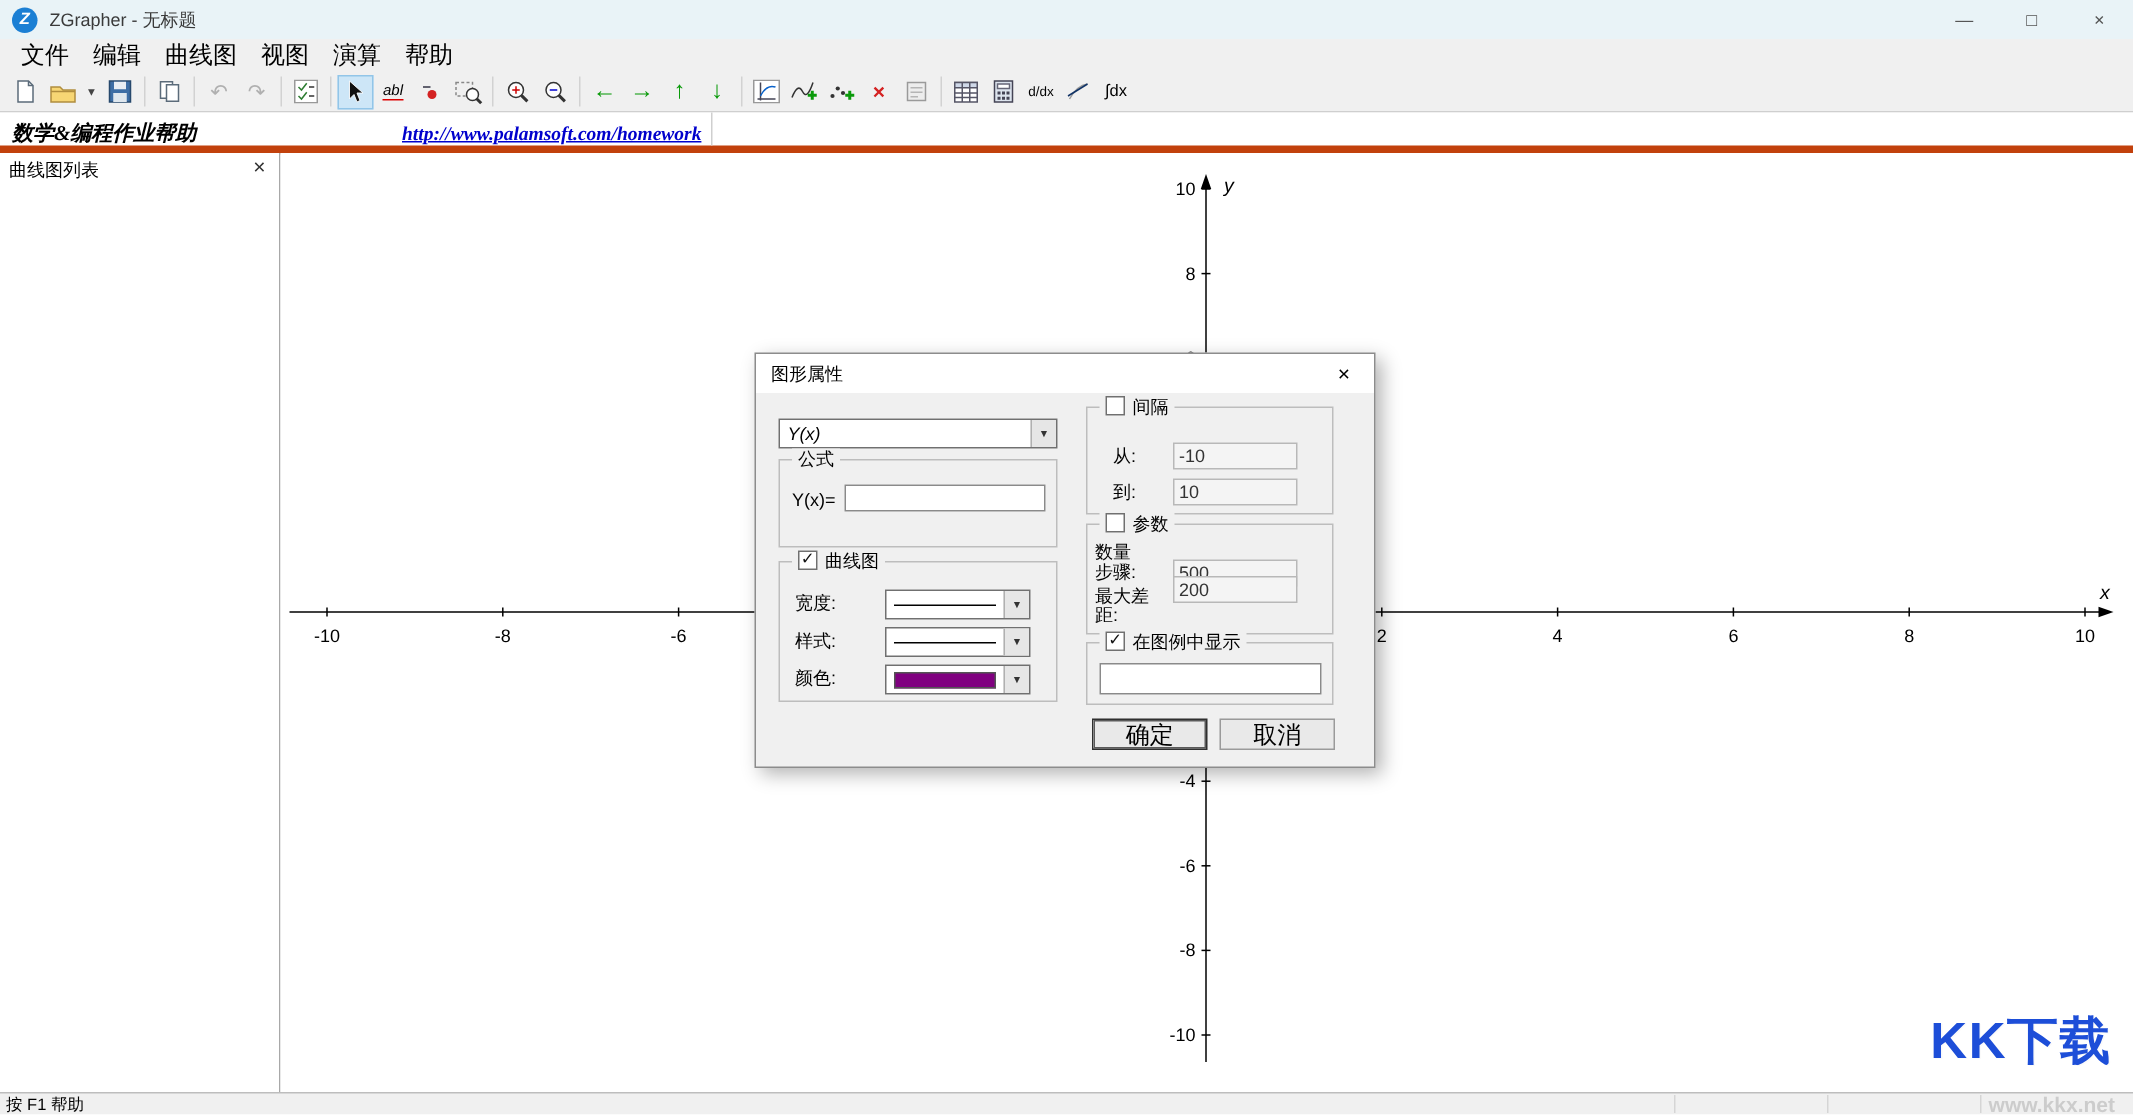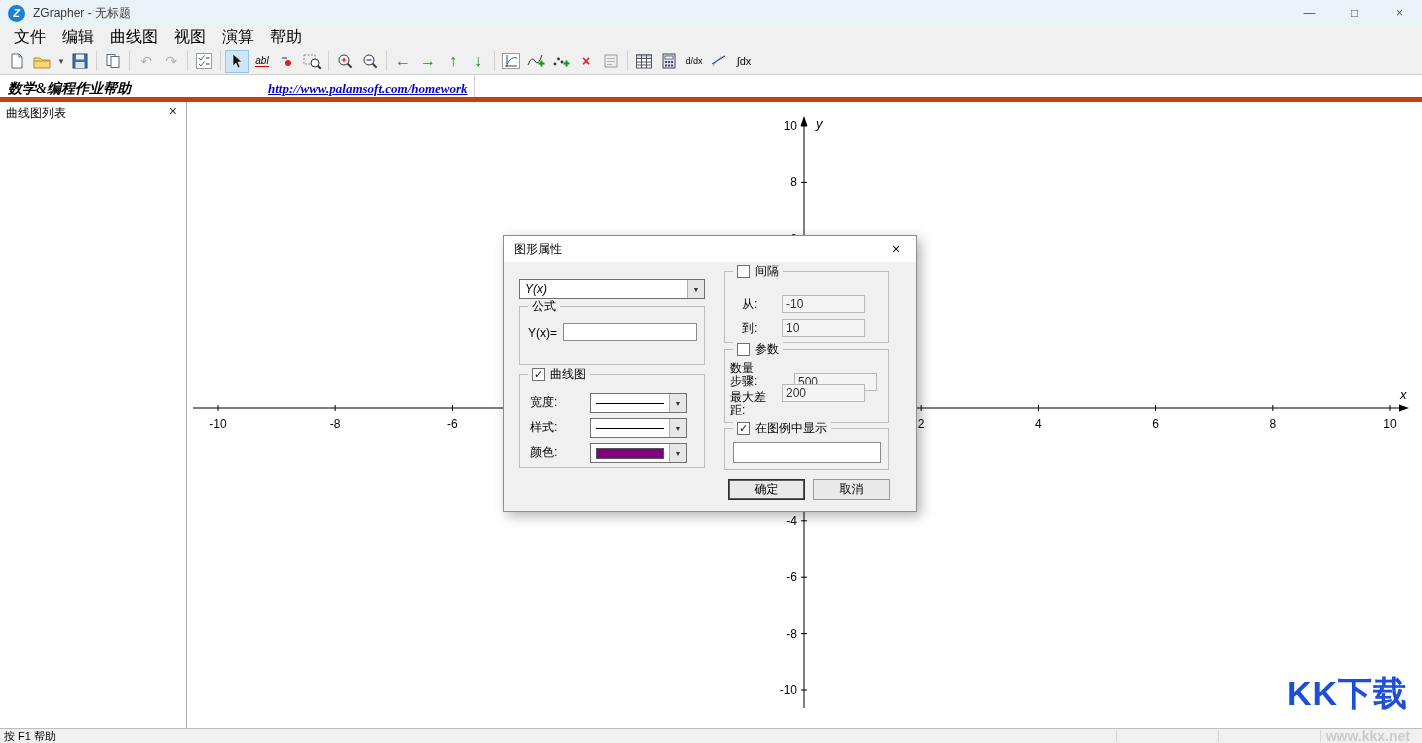--- a/index.html
+++ b/index.html
@@ -62,35 +62,35 @@
                    text-shadow:1px 1px 0 #fafafa;z-index:30;letter-spacing:1px;}
   .watermark-url{position:absolute;right:12px;bottom:-1px;font-size:14px;font-weight:bold;color:#cccccc;z-index:30;}
 
   
   .dialog{position:absolute;left:503px;top:235px;width:414px;height:277px;background:#f0f0f0;
           border:1px solid #8c8c8c;box-shadow:4px 4px 12px rgba(0,0,0,0.3);z-index:20;}
   .dlg-titlebar{height:26px;background:#fff;position:relative;display:flex;align-items:center;padding-left:10px;font-size:12px;}
   .dlg-close{position:absolute;right:6px;top:0;width:28px;height:26px;display:flex;align-items:center;justify-content:center;font-size:14px;}
   .dlg-body{position:relative;height:250px;font-size:12px;}
   .group{position:absolute;border:1px solid #bdbdbd;}
-  .legend{position:absolute;top:-8px;left:8px;background:#f0f0f0;padding:0 4px;display:flex;align-items:center;gap:5px;
+  .legend{position:absolute;top:-8px;left:8px;background:#f0f0f0;padding:0 4px;display:flex;align-items:flex-start;gap:5px;
           font-size:12px;line-height:14px;white-space:nowrap;}
   .cb{width:13px;height:13px;background:#fff;border:1px solid #707070;display:inline-flex;align-items:center;
       justify-content:center;font-size:11px;line-height:11px;color:#111;flex:0 0 auto;}
   .combo{position:absolute;background:#fff;border:1px solid #707070;display:flex;align-items:stretch;height:20px;font-style:italic;}
   .combo-val{flex:1;display:flex;align-items:center;padding:0 5px;overflow:hidden;}
   .combo-dd{width:17px;background:#e6e6e6;border-left:1px solid #b0b0b0;display:flex;align-items:center;
             justify-content:center;font-size:7px;color:#333;flex:0 0 auto;}
   .hline{width:100%;height:1px;background:#000;}
   .swatch{width:100%;height:11px;border:1px solid #555;}
   .tinput{position:absolute;border:1px solid #8a8a8a;background:#fff;font-size:12px;padding:0 3px;font-family:inherit;outline:none;}
   .tinput.dis{background:#f4f4f4;border-color:#b8b8b8;color:#333;}
   .glabel{position:absolute;white-space:pre-line;line-height:13px;}
   .dlg-btn{position:absolute;top:217px;width:77px;height:21px;background:#e9e9e9;border:1px solid #9a9a9a;
-           font-size:12px;font-family:inherit;padding:0;}
+           font-size:16px;font-family:inherit;padding:0;}
   .dlg-btn.default{border:1px solid #2f2f2f;box-shadow:inset 0 0 0 1px #5a5a5a;}
 </style>
 </head>
 <body>
 
 <div class="titlebar">
   <span class="logo">Z</span>
   <span class="title-text">ZGrapher - 无标题</span>
   <span class="win-controls">
     <span class="winbtn">—</span>
@@ -379,21 +379,21 @@
       <input class="tinput dis" style="left: 57px; top: 47px; width: 83px; height: 18px;" value="10">
     </div>
 
     <div class="group" style="left:220px;top:87px;width:165px;height:74px;">
       <span class="legend">
         <span class="cb"></span>
         <span>参数</span>
       </span>
       <span class="glabel" style="left:5px;top:12px;width:52px;">数量
 步骤:</span>
-      <input class="tinput dis" style="left: 57px; top: 23px; width: 83px; height: 18px; margin-left: 12px;" value="500">
+      <input class="tinput dis" style="left: 57px; top: 23px; width: 83px; height: 18px;" value="500">
       <span class="glabel" style="left:5px;top:41px;width:52px;">最大差
 距:</span>
       <input class="tinput dis" style="left: 57px; top: 34px; width: 83px; height: 18px;" value="200">
     </div>
 
     <div class="group" style="left:220px;top:166px;width:165px;height:42px;">
       <span class="legend">
         <span class="cb checked">✓</span>
         <span>在图例中显示</span>
       </span>

